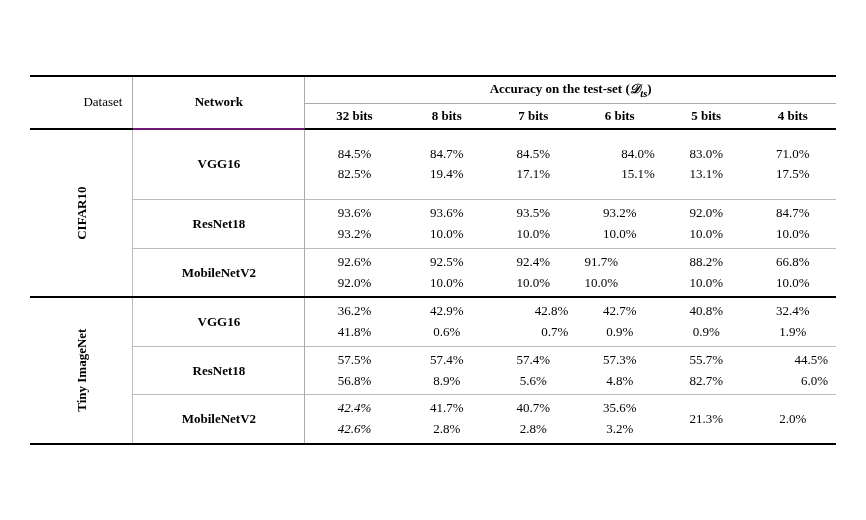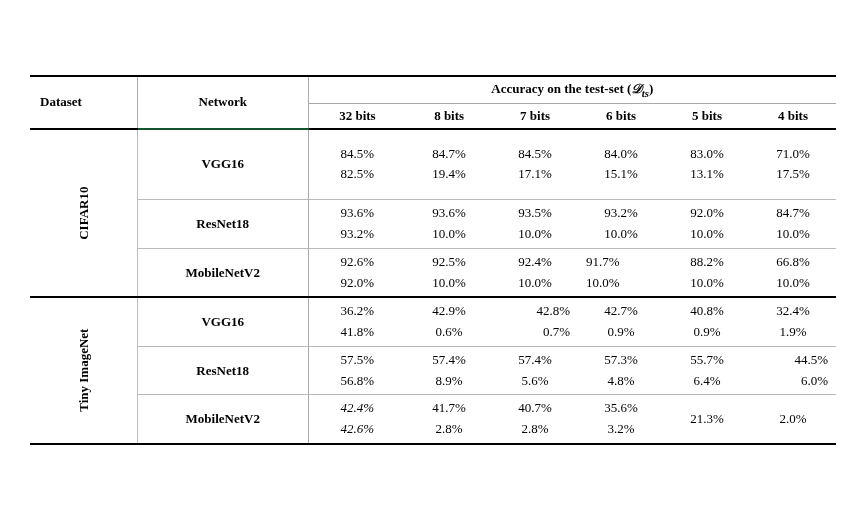--- a/index.html
+++ b/index.html
@@ -35,22 +35,22 @@
       vertical-align: middle;
     }
   </style>
 </head>
 <body>
 
 <div class="table-container">
   <table>
     <thead>
       <tr>
-        <th rowspan="2" style="border-top:2.5px solid #000; border-bottom:2px solid #000; font-weight:bold; text-align:left; vertical-align:middle; padding: 4px 10px;">Dataset</th>
-        <th rowspan="2" style="border-top:2.5px solid #000; border-bottom:2px solid #14532d; font-weight:bold; text-align:center; vertical-align:middle; border-left:1.5px solid #aaa; padding: 4px 12px;">Network</th>
+        <th rowspan="2" style="border-top:2.5px solid #000; border-bottom:2px solid #000; font-weight:normal; text-align:right; vertical-align:middle; padding: 4px 10px;">Dataset</th>
+        <th rowspan="2" style="border-top:2.5px solid #000; border-bottom:2px solid #701a75; font-weight:bold; text-align:center; vertical-align:middle; border-left:1.5px solid #aaa; padding: 4px 12px;">Network</th>
         <th colspan="6" style="border-top:2.5px solid #000; border-bottom:1px solid #aaa; border-left:1.5px solid #aaa; font-weight:bold; text-align:center;">
           <span>Accuracy on the test-set</span>
           (<span style="font-style:italic;">𝒟<sub>ts</sub></span>)
         </th>
       </tr>
       <tr>
         <th style="border-bottom:2px solid #000; border-left:1.5px solid #aaa; font-weight:bold;">32 bits</th>
         <th style="border-bottom:2px solid #000; font-weight:bold;">8 bits</th>
         <th style="border-bottom:2px solid #000; font-weight:bold;">7 bits</th>
         <th style="border-bottom:2px solid #000; font-weight:bold;">6 bits</th>
@@ -67,21 +67,21 @@
             <div>82.5%</div>
           </td>
           <td style="text-align: center; vertical-align: middle; padding: 3px 8px; line-height: 1.6; border-top: 2.5px solid rgb(0, 0, 0);">
             <div>84.7%</div>
             <div>19.4%</div>
           </td>
           <td style="text-align: center; vertical-align: middle; padding: 3px 8px; line-height: 1.6; border-top: 2.5px solid rgb(0, 0, 0);">
             <div>84.5%</div>
             <div>17.1%</div>
           </td>
-          <td style="text-align: center; vertical-align: middle; padding: 14px 8px; line-height: 1.6; border-top: 2.5px solid rgb(0, 0, 0);">
+          <td style="text-align: right; vertical-align: middle; padding: 14px 8px; line-height: 1.6; border-top: 2.5px solid rgb(0, 0, 0);">
             <div>84.0%</div>
             <div>15.1%</div>
           </td>
           <td style="text-align: center; vertical-align: middle; padding: 3px 8px; line-height: 1.6; border-top: 2.5px solid rgb(0, 0, 0);">
             <div>83.0%</div>
             <div>13.1%</div>
           </td>
           <td style="text-align: center; vertical-align: middle; padding: 3px 8px; line-height: 1.6; border-top: 2.5px solid rgb(0, 0, 0);">
             <div>71.0%</div>
             <div>17.5%</div>
@@ -182,21 +182,21 @@
           <td style="text-align: center; vertical-align: middle; padding: 3px 8px; line-height: 1.6; border-top: 1px solid rgb(187, 187, 187);">
             <div>57.4%</div>
             <div>5.6%</div>
           </td>
           <td style="text-align: center; vertical-align: middle; padding: 3px 8px; line-height: 1.6; border-top: 1px solid rgb(187, 187, 187);">
             <div>57.3%</div>
             <div>4.8%</div>
           </td>
           <td style="text-align: center; vertical-align: middle; padding: 3px 8px; line-height: 1.6; border-top: 1px solid rgb(187, 187, 187);">
             <div>55.7%</div>
-            <div>6.4%</div>
+            <div>82.7%</div>
           </td>
           <td style="text-align: right; vertical-align: middle; padding: 3px 8px; line-height: 1.6; border-top: 1px solid rgb(187, 187, 187);">
             <div>44.5%</div>
             <div>6.0%</div>
           </td>
         </tr>
         <tr style="border-top: 1px solid rgb(187, 187, 187); border-bottom: 2.5px solid rgb(0, 0, 0);">
           <td style="font-weight: bold; text-align: center; vertical-align: middle; border-width: 1px 1.5px 2.5px; border-style: solid; border-color: rgb(187, 187, 187) rgb(170, 170, 170) rgb(0, 0, 0); padding: 4px 12px;">MobileNetV2</td>
           <td style="text-align: center; vertical-align: middle; padding: 3px 8px; line-height: 1.6; border-top: 1px solid rgb(187, 187, 187); border-left: 0px; border-bottom: 2.5px solid rgb(0, 0, 0); font-style: italic;">
             <div>42.4%</div>

